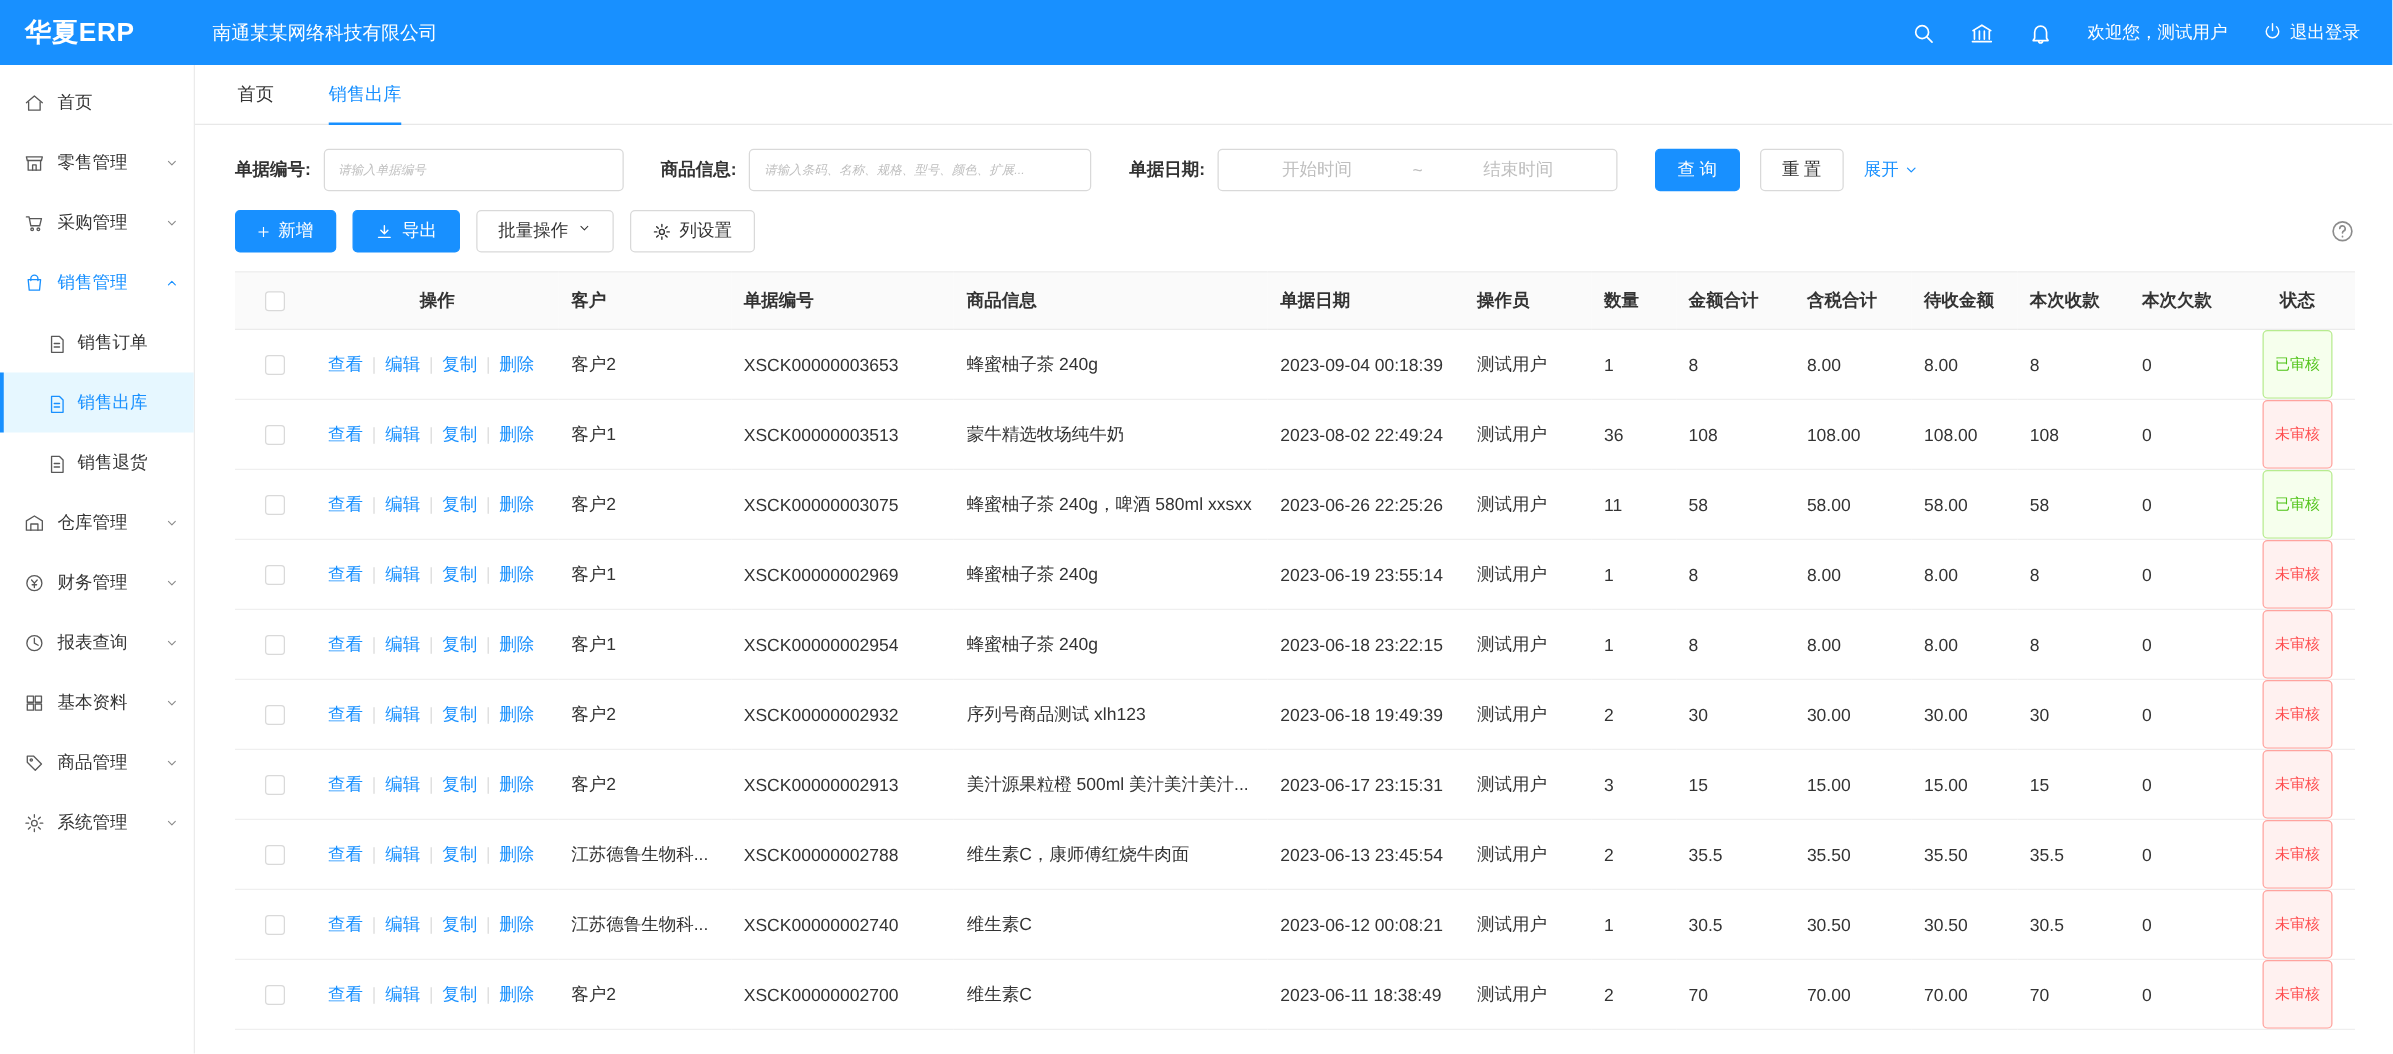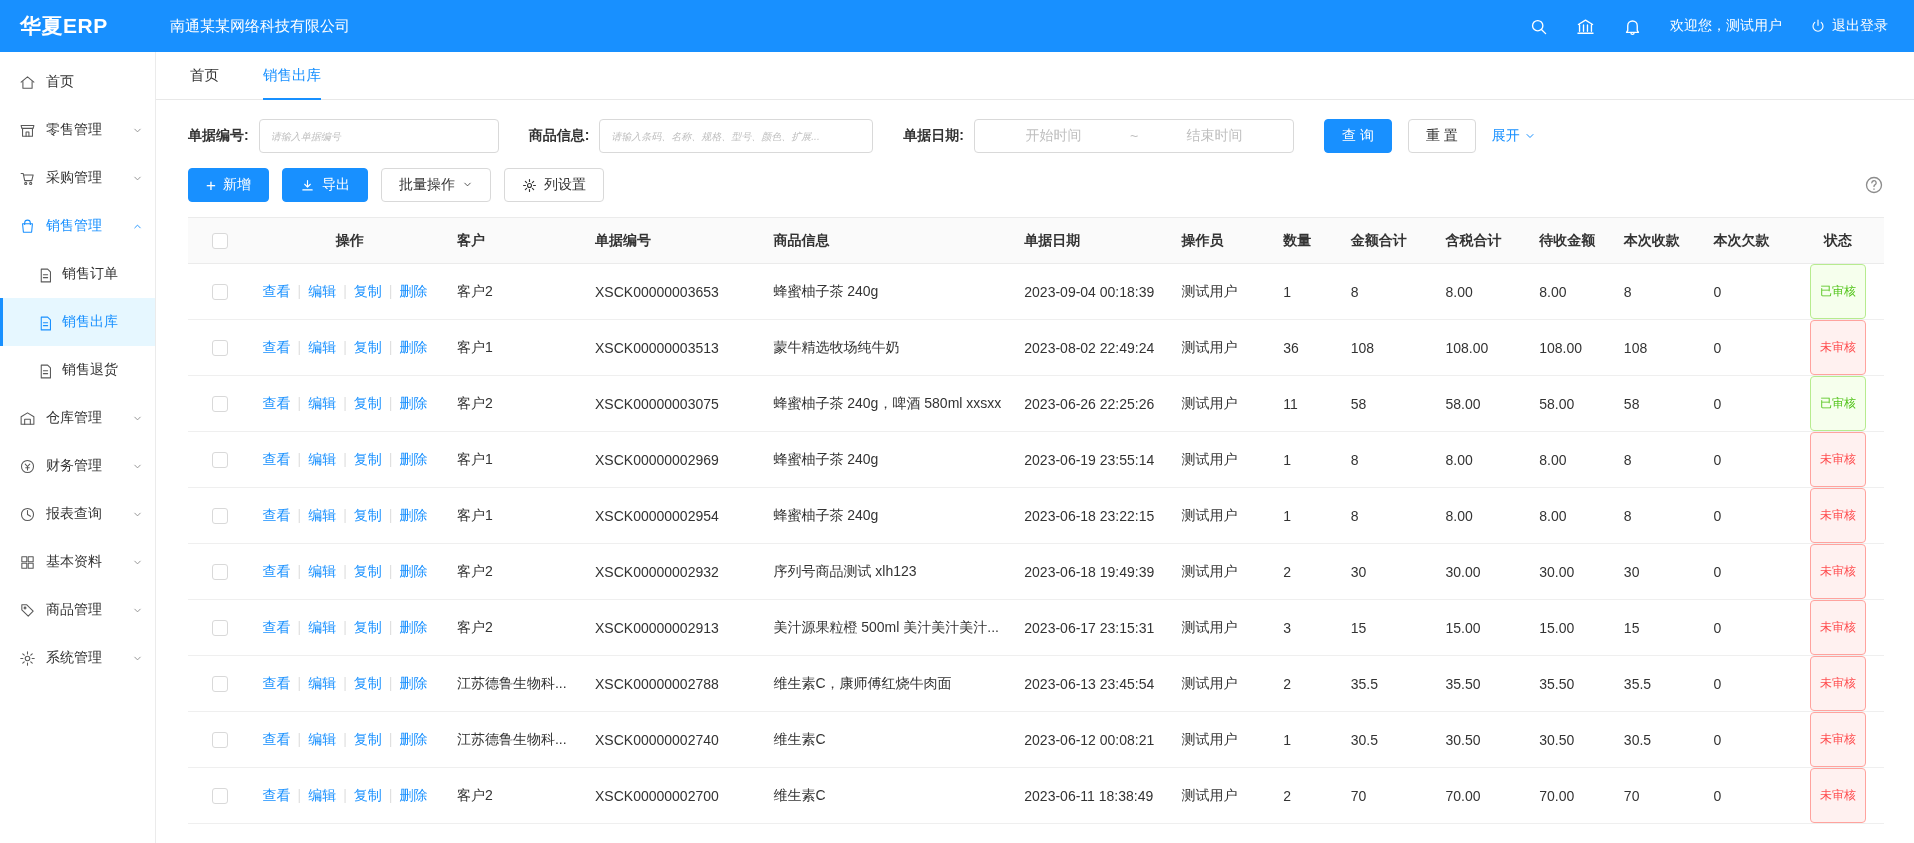--- a/index.html
+++ b/index.html
@@ -6,21 +6,21 @@
   html,body { width:1914px; height:843px; overflow:hidden; background:#fff;
     font-family:"Liberation Sans","DejaVu Sans",sans-serif; font-size:14px; color:#333; }
 
   
   .header { height:52px; background:#1890ff; display:flex; align-items:center; color:#fff; }
   .logo { width:156px; padding-left:20px; font-size:21px; font-weight:700; letter-spacing:.5px; }
   .company { font-size:15px; margin-left:14px; }
   .header-right { margin-left:auto; display:flex; align-items:center; gap:28px; padding-right:26px; font-size:14px; }
   .hicon { display:inline-flex; align-items:center; cursor:pointer; }
   .hicon svg { width:19px; height:19px; fill:none; stroke:currentColor; stroke-width:1.7; stroke-linecap:round; stroke-linejoin:round; }
-  .logout { display:inline-flex; align-items:center; gap:6px; cursor:pointer; }
+  .logout { display:inline-flex; align-items:flex-start; gap:6px; cursor:pointer; }
   .logout svg { width:16px; height:16px; }
 
   
   .app { display:flex; height:791px; }
   .sidebar { width:156px; border-right:1px solid #ebebeb; background:#fff; padding-top:6px; }
   .main { flex:1; display:flex; flex-direction:column; background:#fff; min-width:0; }
 
   
   .menu-item { height:48px; display:flex; align-items:center; padding:0 12px 0 19px; font-size:14px; color:#333; cursor:pointer; position:relative; }
   .menu-item .mi-icon { width:17px; height:17px; margin-right:10px; color:#595959; flex:none; }
@@ -44,21 +44,21 @@
   
   .filters { display:flex; align-items:center; padding:19px 30px 0 32px; flex:none; }
   .f-label { font-weight:700; color:#333; margin-right:10px; white-space:nowrap; }
   .f-input { height:34px; border:1px solid #d9d9d9; border-radius:4px; padding:0 11px; font-size:10px; color:#333; outline:none; font-family:inherit;font-style:italic; }
   .f-input::placeholder { color:#bfbfbf; }
   .bill-input { width:240px; margin-right:30px; }
   .product-input { width:274px; margin-right:30px; }
   .date-range { width:320px; height:34px; border:1px solid #d9d9d9; border-radius:4px; display:flex; align-items:center; padding:0 10px; color:#bfbfbf; margin-right:30px; cursor:pointer; }
   .date-range span { flex:1; text-align:center; }
   .date-range .sep { flex:none; width:24px; }
-  .btn { height:34px; border-radius:4px; font-size:14px; padding:0 17px; border:1px solid #d9d9d9; background:#fff; color:#333; display:inline-flex; align-items:center; gap:7px; cursor:pointer; font-family:Liberation Sans, sans-serif; white-space:nowrap; }
+  .btn { height:34px; border-radius:4px; font-size:14px; padding:0 17px; border:1px solid #d9d9d9; background:#fff; color:#333; display:inline-flex; align-items:center; gap:7px; cursor:pointer; font-family:Liberation Serif, serif; white-space:nowrap; }
   .btn-primary { background:#1890ff; border-color:#1890ff; color:#fff; }
   .btn svg { width:15px; height:15px; fill:none; stroke:currentColor; stroke-width:1.8; stroke-linecap:round; stroke-linejoin:round; }
   .btn .caret svg { width:11px; height:11px; }
   .search-btn { margin-right:16px; }
   .reset-btn { margin-right:16px; }
   .expand-link { color:#1890ff; display:inline-flex; align-items:center; gap:4px; cursor:pointer; white-space:nowrap; }
   .expand-link svg { width:12px; height:12px; fill:none; stroke:#1890ff; stroke-width:2; stroke-linecap:round; stroke-linejoin:round; }
   .plus-glyph { font-size:17px; line-height:1; font-weight:400; }
 
   

